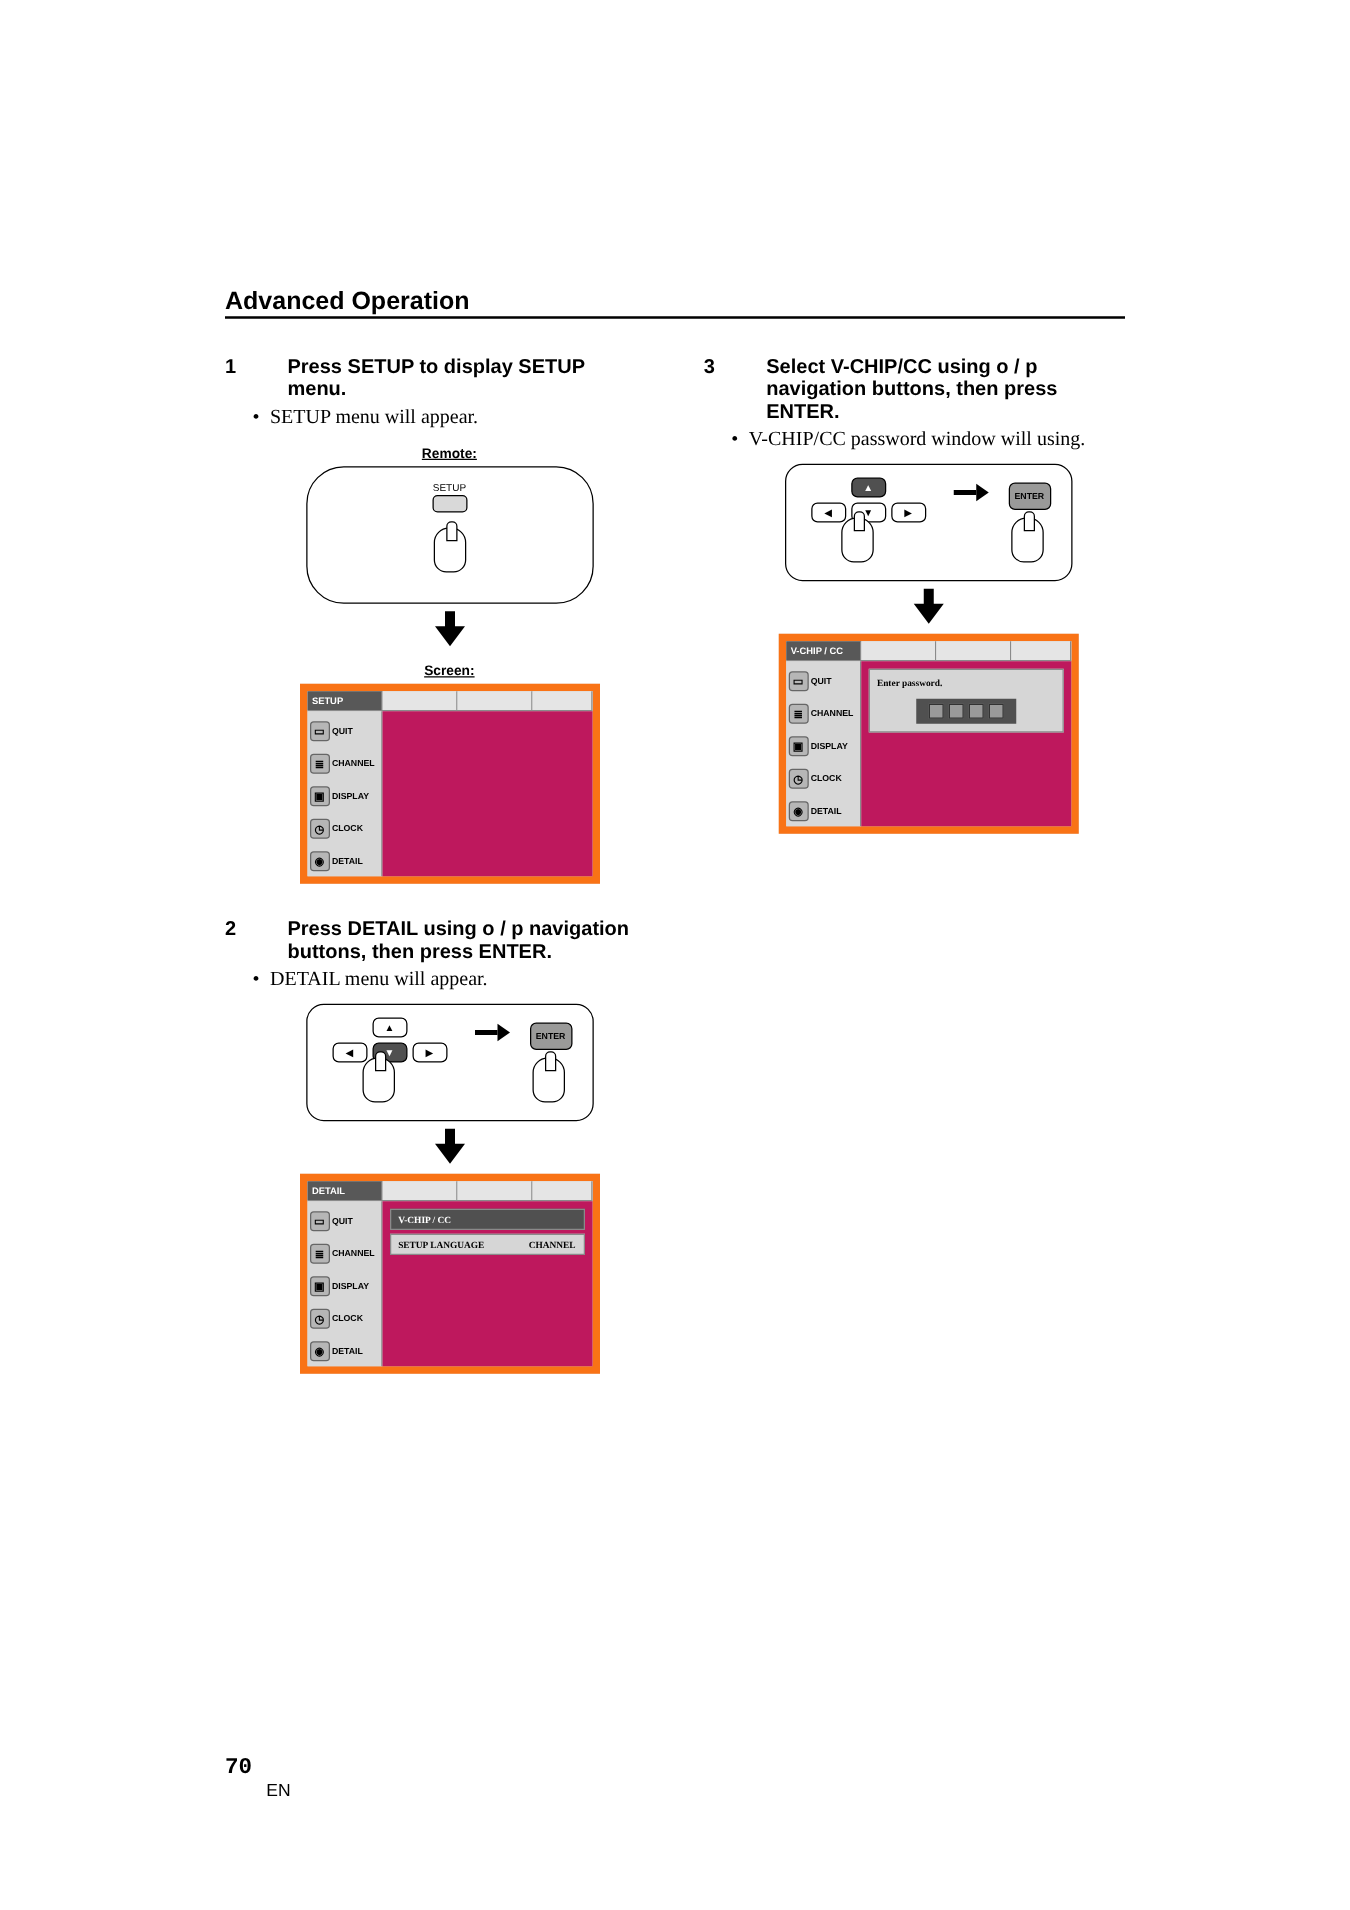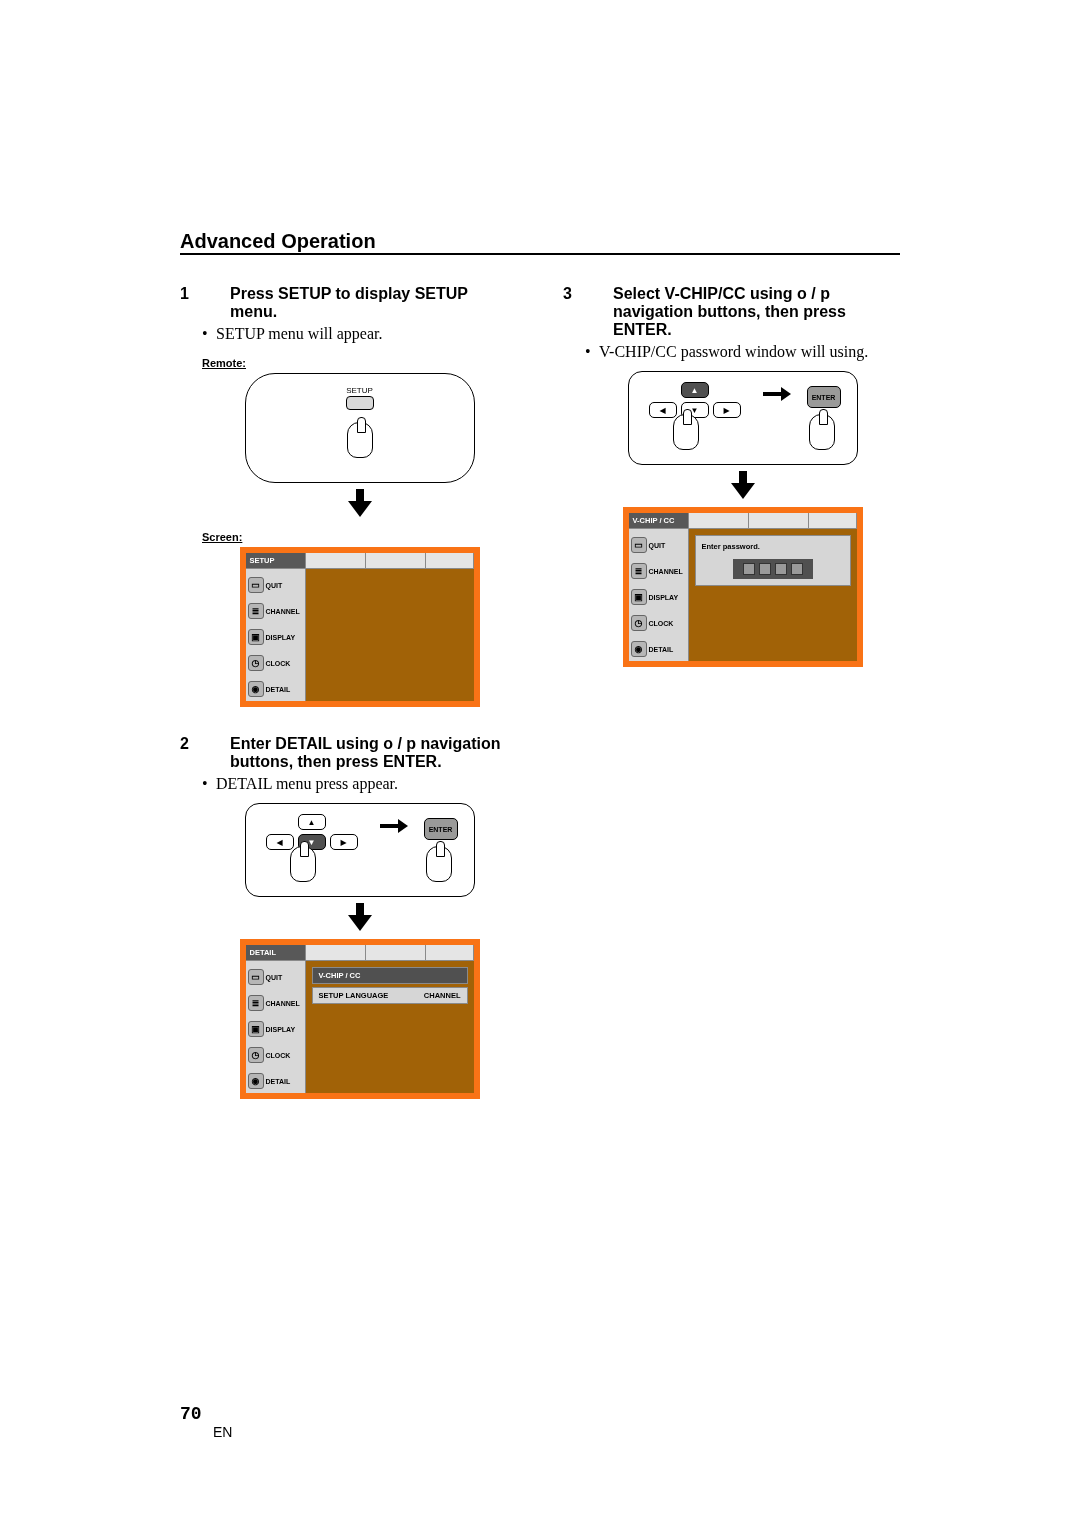--- a/index.html
+++ b/index.html
@@ -27,21 +27,21 @@
   .step { display: flex; margin-bottom: 4px; }
   .step-num {
     font-family: Arial, sans-serif; font-weight: bold; font-size: 16px;
     width: 22px; flex: none;
   }
   .step-text { font-family: Arial, sans-serif; font-weight: bold; font-size: 16px; margin-left: 28px; }
   .bullet-line { display: flex; padding-left: 22px; font-size: 16px; margin-bottom: 6px; }
   .bullet-line .dot { width: 14px; flex:none; }
   .small-label {
     font-family: Arial, sans-serif; font-weight: bold; font-size: 11px;
-    text-decoration: underline; margin: 14px 0 4px 22px;
+    text-decoration: underline; margin: 14px 0 4px 22px; text-align: center;
   }
   .fig-wrap { margin-left: 22px; }
 
   
   .remote {
     width: 230px; height: 110px;
     border: 1.5px solid #000;
     border-radius: 30px;
     position: relative;
     margin: 0 auto 4px auto;
@@ -71,21 +71,21 @@
   }
   .sb-header { display:flex; border-bottom:1px solid #8a8a8a; height:16px; background:#c9c9c9; }
   .sb-tab { flex:none; width:60px; height:100%; border-right:1px solid #8a8a8a; display:flex; align-items:center; padding-left:4px; font-size:7.5px; }
   .sb-tab.dark { background:#585858; color:#fff; }
   .sb-tab.light { background:#e5e5e5; }
   .sb-body { display:flex; height:132px; }
   .sb-sidebar { width:60px; background:#d8d8d8; border-right:1px solid #8a8a8a; padding:6px 2px; }
   .sb-item { display:flex; align-items:center; gap:2px; margin-bottom:6px; height:20px; }
   .sb-item .ic { width:16px; height:16px; background:#b6b6b6; border:1px solid #666; border-radius:3px; flex:none; display:flex; align-items:center; justify-content:center; font-size:9px; }
   .sb-item .lbl { font-size:7px; }
-  .sb-content { flex:1; background:#a16207; padding:6px; }
+  .sb-content { flex:1; background:#be185d; padding:6px;font-family:Liberation Serif, serif; }
   .menu-row { background:#d6d6d6; border:1px solid #8a8a8a; padding:3px 6px; margin-bottom:3px; display:flex; justify-content:space-between; font-size:7.5px; }
   .menu-row.sel { background:#505050; color:#fff; }
   .pw-panel { background:#d6d6d6; border:1px solid #8a8a8a; padding:6px; }
   .pw-title { font-size:7.5px; margin-bottom:8px; }
   .pw-box-row { display:flex; gap:4px; justify-content:center; padding:4px; background:#505050; width:80px; margin:0 auto; }
   .pw-box { width:12px; height:12px; background:#9a9a9a; border:1px solid #333; }
 
   
   .nav-cluster { position:absolute; top:10px; left:20px; display:grid; grid-template-columns:repeat(3,28px); grid-template-rows:repeat(2,16px); gap:4px; }
   .nav-btn { border:1.2px solid #000; border-radius:5px; display:flex; align-items:center; justify-content:center; font-size:8px; }
@@ -164,26 +164,26 @@
             </div>
             <div class="sb-content"></div>
           </div>
         </div>
       </div>
 
       <div style="height:28px"></div>
       <div class="step">
         <div class="step-num">2</div>
         <div class="step-text">
-          <span>Enter DETAIL using </span><span>o / p</span><span> navigation buttons, then press ENTER.</span>
+          <span>Press DETAIL using </span><span>o / p</span><span> navigation buttons, then press ENTER.</span>
         </div>
       </div>
       <div class="bullet-line">
         <span class="dot">•</span>
-          <span>DETAIL menu press appear.</span>
+          <span>DETAIL menu will appear.</span>
       </div>
 
       <div class="fig-wrap" style="margin-top:10px">
         <div class="remote flat">
           <div class="nav-cluster">
             <div></div>
             <div class="nav-btn">▲</div>
             <div></div>
             <div class="nav-btn">◀</div>
             <div class="nav-btn fill">▼</div>

